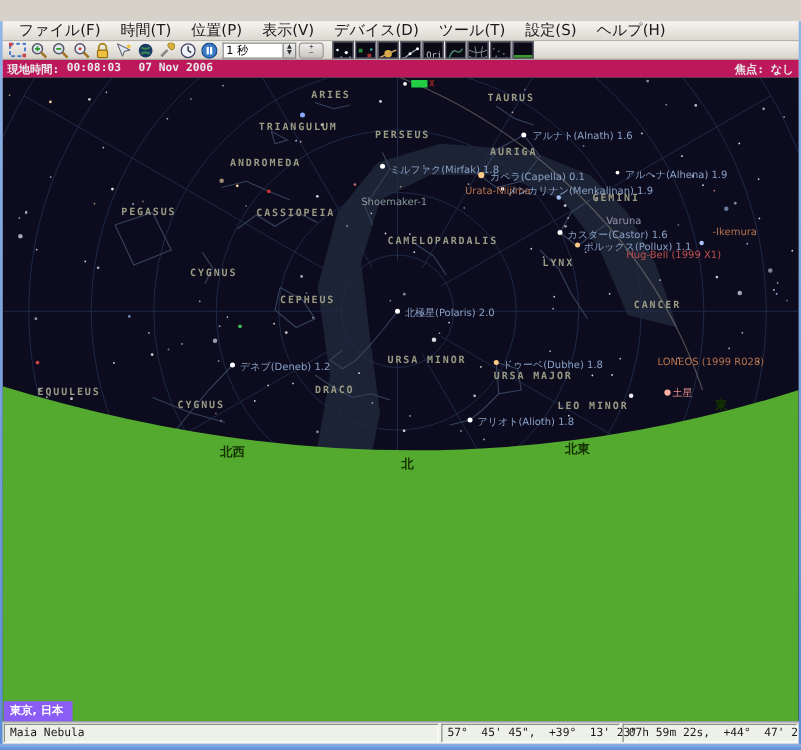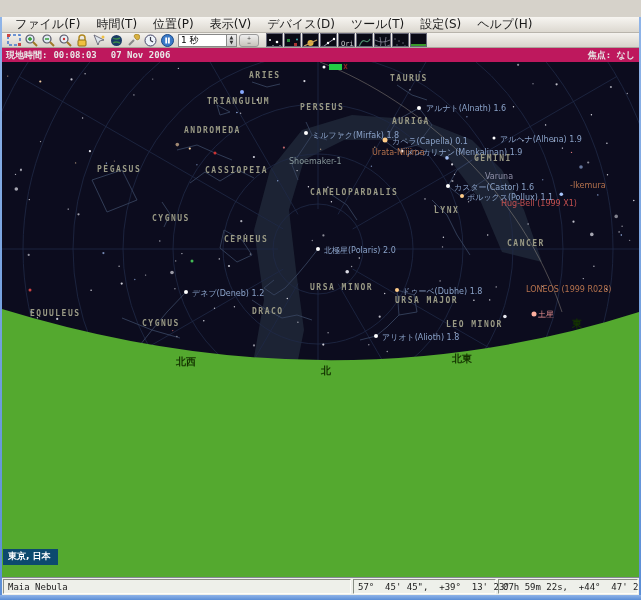--- a/index.html
+++ b/index.html
@@ -57,21 +57,21 @@
   .infobar .right{margin-left:auto;}
   
   .map{position:absolute;left:2px;top:62px;width:637px;height:515px;background:#0c0c1e;overflow:hidden;}
   .map svg{position:absolute;left:0;top:0;}
   .mlabel{position:absolute;white-space:nowrap;pointer-events:none;}
   .clabel{font-family:"DejaVu Sans Mono",monospace;font-size:8px;font-weight:bold;
           letter-spacing:1.5px;color:#9a9a85;}
   .slabel{font-family:"DejaVu Sans",sans-serif;font-size:8px;color:#8aa2c8;}
   .plabel{font-family:"DejaVu Sans",sans-serif;font-size:8px;}
   .dlabel{font-family:"DejaVu Sans",sans-serif;font-size:10px;font-weight:bold;color:#143300;}
-  .badge{position:absolute;left:1px;bottom:12px;background:#0c4a6e;color:#fff;font-size:9px;
+  .badge{position:absolute;left:1px;bottom:0;background:#8b5cf6;color:#fff;font-size:9px;
          font-weight:bold;padding:1px 7px 2px 5px;z-index:5;}
   
   .statusbar{position:absolute;left:2px;top:577px;width:637px;height:17px;background:#eef0ea;
          border-top:1px solid #889;display:flex;align-items:stretch;
          font-family:"DejaVu Sans Mono",monospace;font-size:9px;color:#1a1a1a;}
   .spanel{border:1px solid;border-color:#898f85 #fdfdfa #fdfdfa #898f85;margin:1px;
          display:flex;align-items:center;padding:0 4px;box-sizing:border-box;white-space:pre;}
   .spanel.grow{flex:1 1 auto;}
 </style>
 </head>

